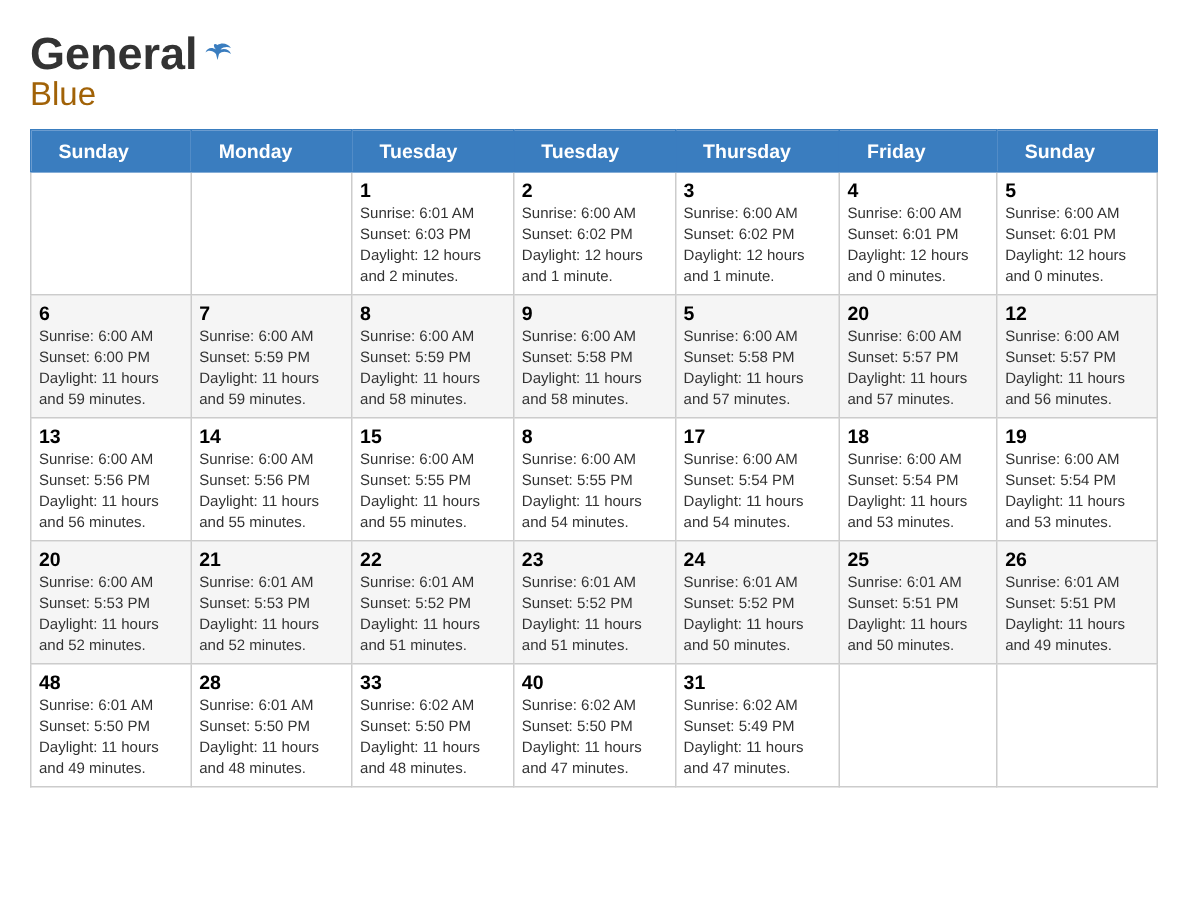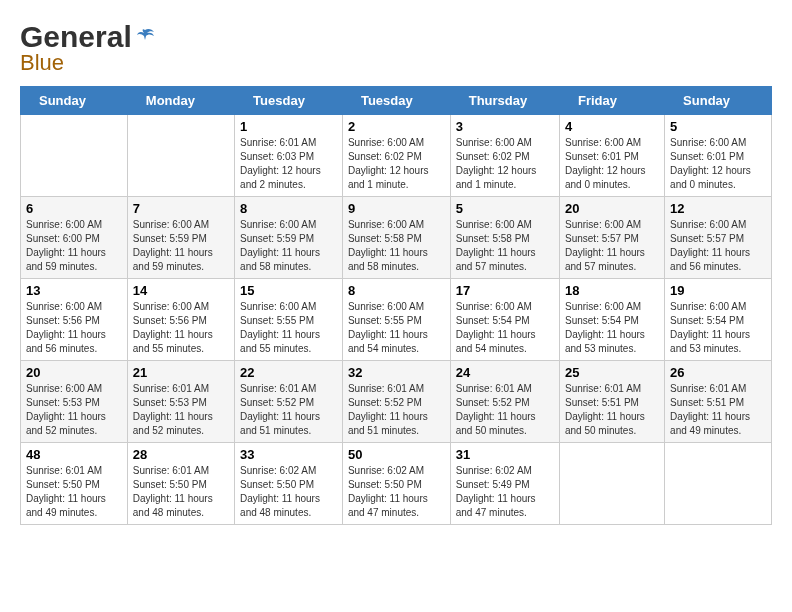--- a/index.html
+++ b/index.html
@@ -192,21 +192,21 @@
         </td>
         <td>
           <span class="day-number">21</span>
           <div class="day-info">Sunrise: 6:01 AM<br>Sunset: 5:53 PM<br>Daylight: 11 hours and 52 minutes.</div>
         </td>
         <td>
           <span class="day-number">22</span>
           <div class="day-info">Sunrise: 6:01 AM<br>Sunset: 5:52 PM<br>Daylight: 11 hours and 51 minutes.</div>
         </td>
         <td>
-          <span class="day-number">32</span>
+          <span class="day-number">23</span>
           <div class="day-info">Sunrise: 6:01 AM<br>Sunset: 5:52 PM<br>Daylight: 11 hours and 51 minutes.</div>
         </td>
         <td>
           <span class="day-number">24</span>
           <div class="day-info">Sunrise: 6:01 AM<br>Sunset: 5:52 PM<br>Daylight: 11 hours and 50 minutes.</div>
         </td>
         <td>
           <span class="day-number">25</span>
           <div class="day-info">Sunrise: 6:01 AM<br>Sunset: 5:51 PM<br>Daylight: 11 hours and 50 minutes.</div>
         </td>
@@ -222,21 +222,21 @@
         </td>
         <td>
           <span class="day-number">28</span>
           <div class="day-info">Sunrise: 6:01 AM<br>Sunset: 5:50 PM<br>Daylight: 11 hours and 48 minutes.</div>
         </td>
         <td>
           <span class="day-number">33</span>
           <div class="day-info">Sunrise: 6:02 AM<br>Sunset: 5:50 PM<br>Daylight: 11 hours and 48 minutes.</div>
         </td>
         <td>
-          <span class="day-number">50</span>
+          <span class="day-number">40</span>
           <div class="day-info">Sunrise: 6:02 AM<br>Sunset: 5:50 PM<br>Daylight: 11 hours and 47 minutes.</div>
         </td>
         <td>
           <span class="day-number">31</span>
           <div class="day-info">Sunrise: 6:02 AM<br>Sunset: 5:49 PM<br>Daylight: 11 hours and 47 minutes.</div>
         </td>
         <td class="empty-cell"></td>
         <td class="empty-cell"></td>
       </tr>
     </tbody>

